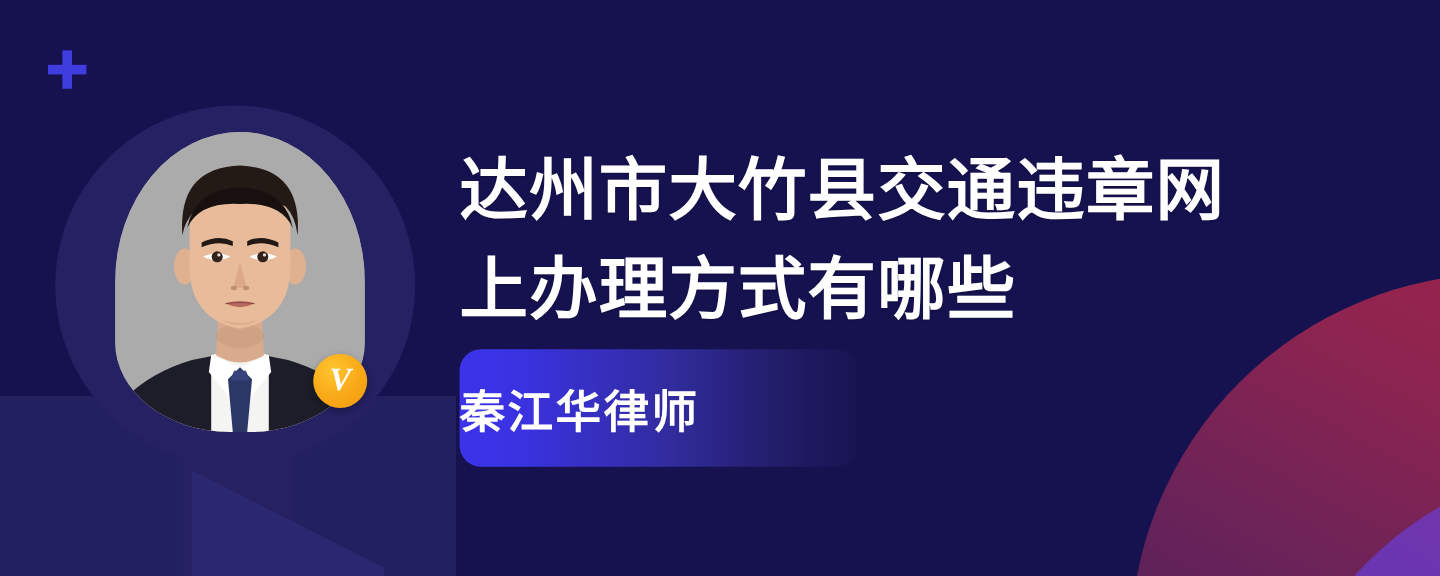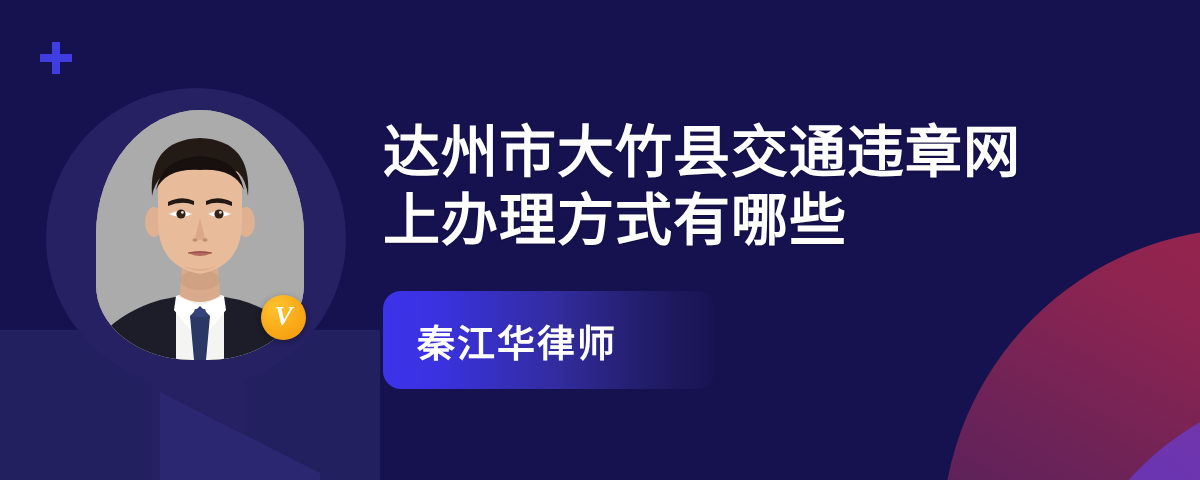--- a/index.html
+++ b/index.html
@@ -128,21 +128,21 @@
   
   .content {
     position:absolute;
     left:383px; top:118px;
     width:700px;
   }
   .headline {
     color:#ffffff;
     font-size:57px;
     font-weight:bold;
-    line-height:68px;
+    line-height:83px;
     letter-spacing:1px;
     white-space:pre-wrap;
     text-shadow:0 1px 2px rgba(0,0,0,.25);
   }
 
   .name-badge {
     position:absolute;
     left:383px; top:291px;
     width:332px; height:98px;
     border-radius:18px;
@@ -152,21 +152,20 @@
         #322c9f 52%,
         #221d68 80%,
         #181350 100%);
     display:flex; align-items:center;
   }
   .name-badge span {
     color:#ffffff;
     font-size:38px;
     font-weight:bold;
     letter-spacing:2px;
-    padding-left:34px;
   }
 </style>
 </head>
 <body>
 
 <div class="banner">
 
   <div class="bg-layer">
     <div class="deco-wash-left"></div>
     <div class="deco-circle-big"></div>

